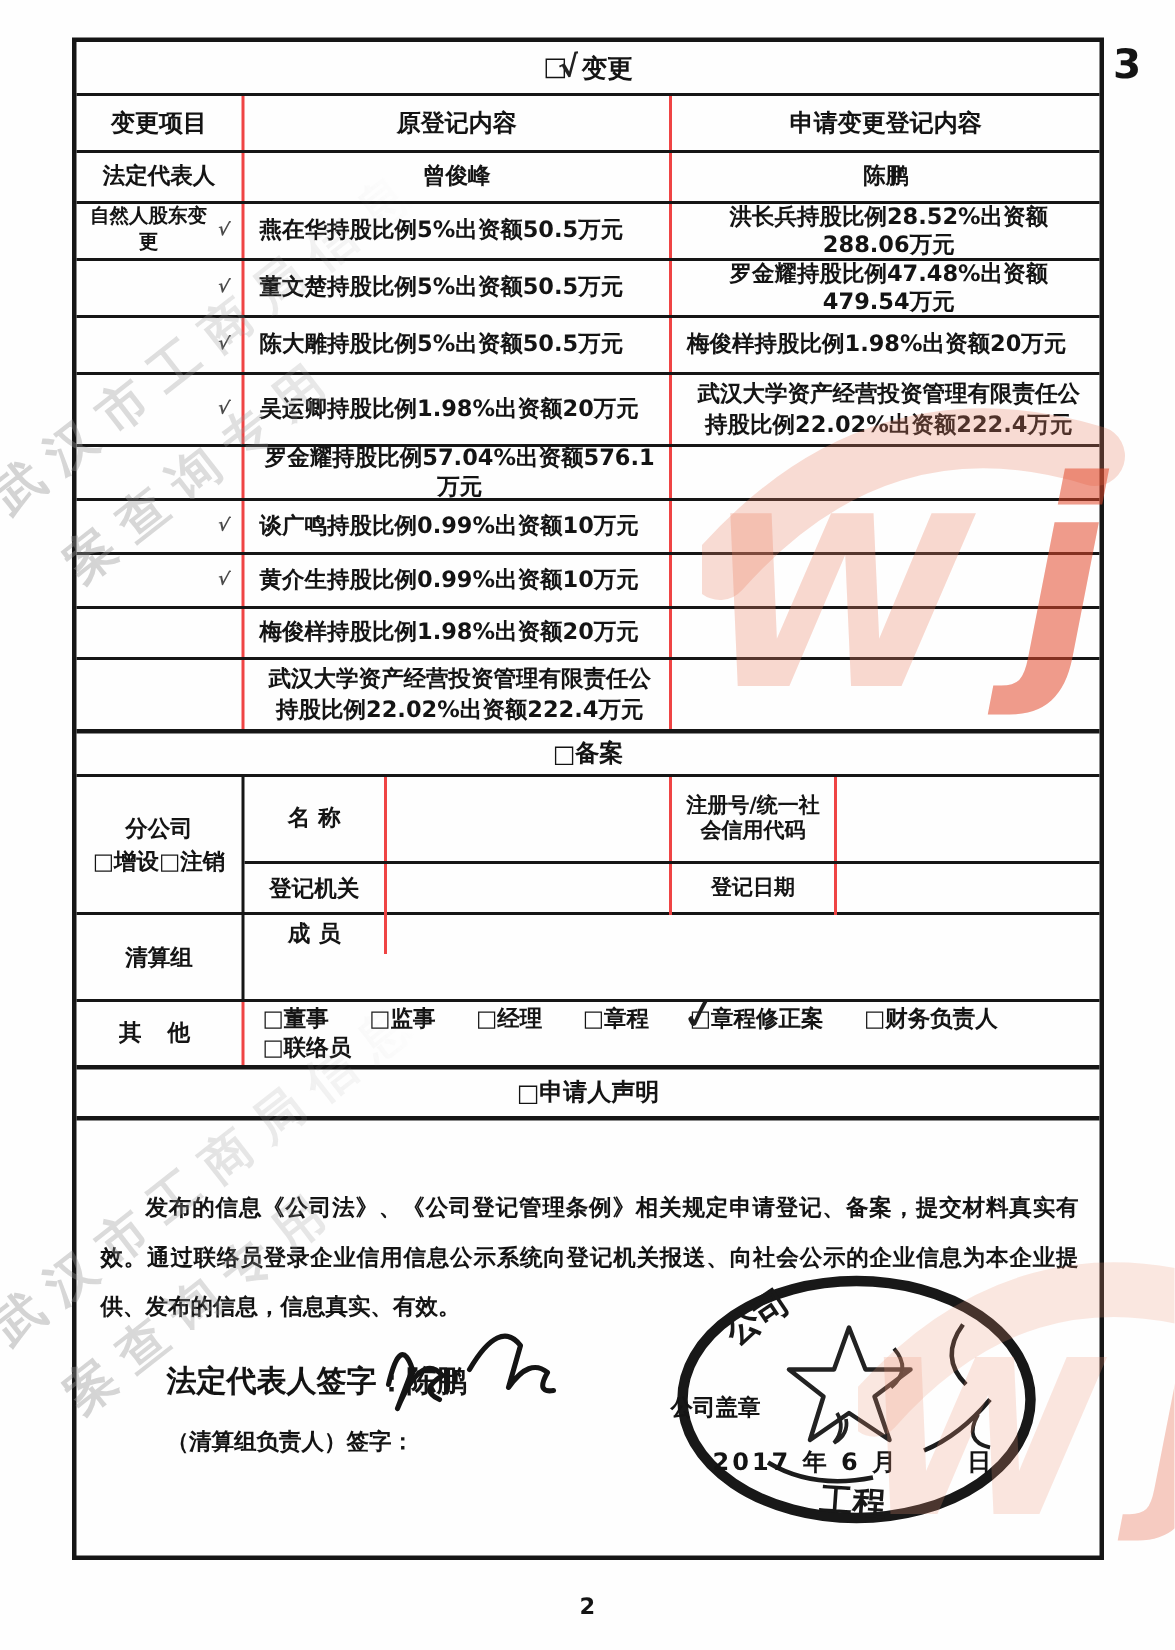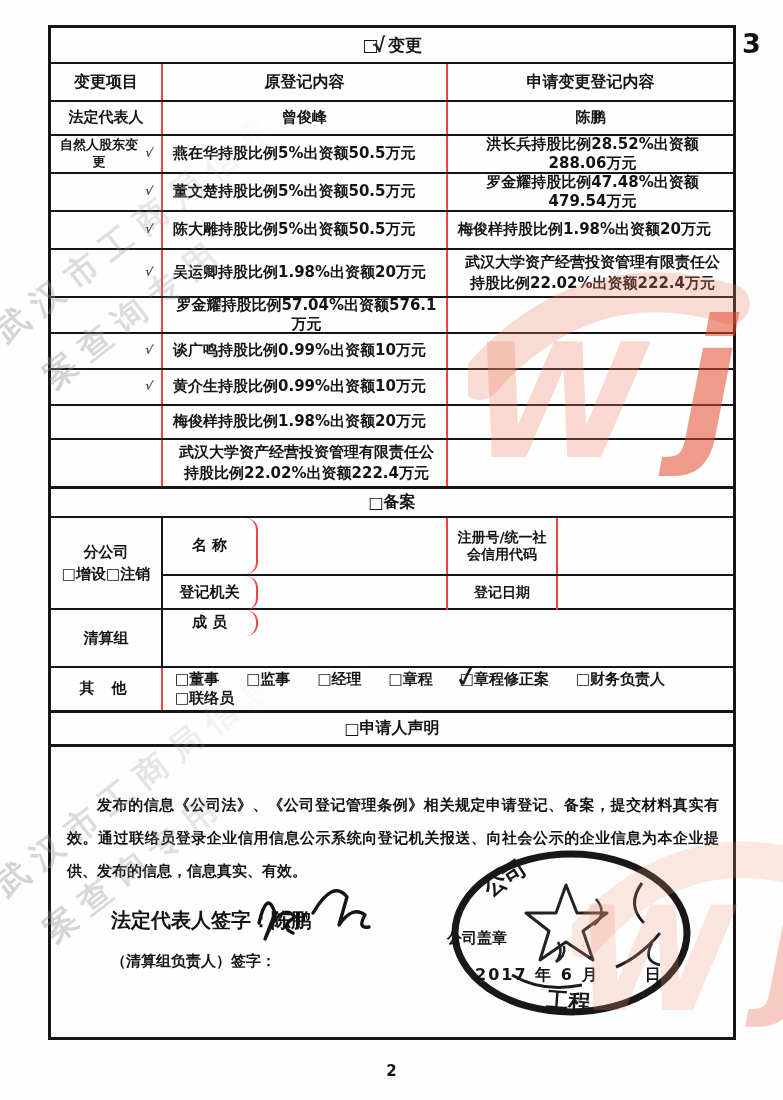--- a/index.html
+++ b/index.html
@@ -72,21 +72,21 @@
   .shlabel { margin-right: 2px; }
 
   
   .blk { display: flex; border-bottom: 2px solid #161616; flex: 0 0 auto; }
   .blk .side { width: 112px; flex: 0 0 112px; border-right: 2px solid #161616;
                display: flex; flex-direction: column; align-items: center; justify-content: center;
                font-size: 15px; line-height: 1.5; }
   .blk .rest { flex: 1 1 auto; display: flex; flex-direction: column; }
   .blk .rrow { display: flex; flex: 1 1 auto; border-bottom: 2px solid #161616; }
   .blk .rrow:last-child { border-bottom: none; }
-  .lab95  { width: 95px;  flex: 0 0 95px; border-radius: 12px; }
+  .lab95  { width: 95px;  flex: 0 0 95px; }
   .val190 { width: 190px; flex: 0 0 190px; }
   .lab110 { width: 110px; flex: 0 0 110px; font-size: 14px; line-height: 1.25; }
   .lab95b { width: 95px;  flex: 0 0 95px; }
 
   
   .other-row { height: 44px; }
   .other-cell { flex-wrap: wrap; align-content: center; justify-content: flex-start;
                 padding: 2px 12px; column-gap: 27px; row-gap: 0; text-align: center; }
   .opt { position: relative; white-space: nowrap; }
   .hand-check2 {

